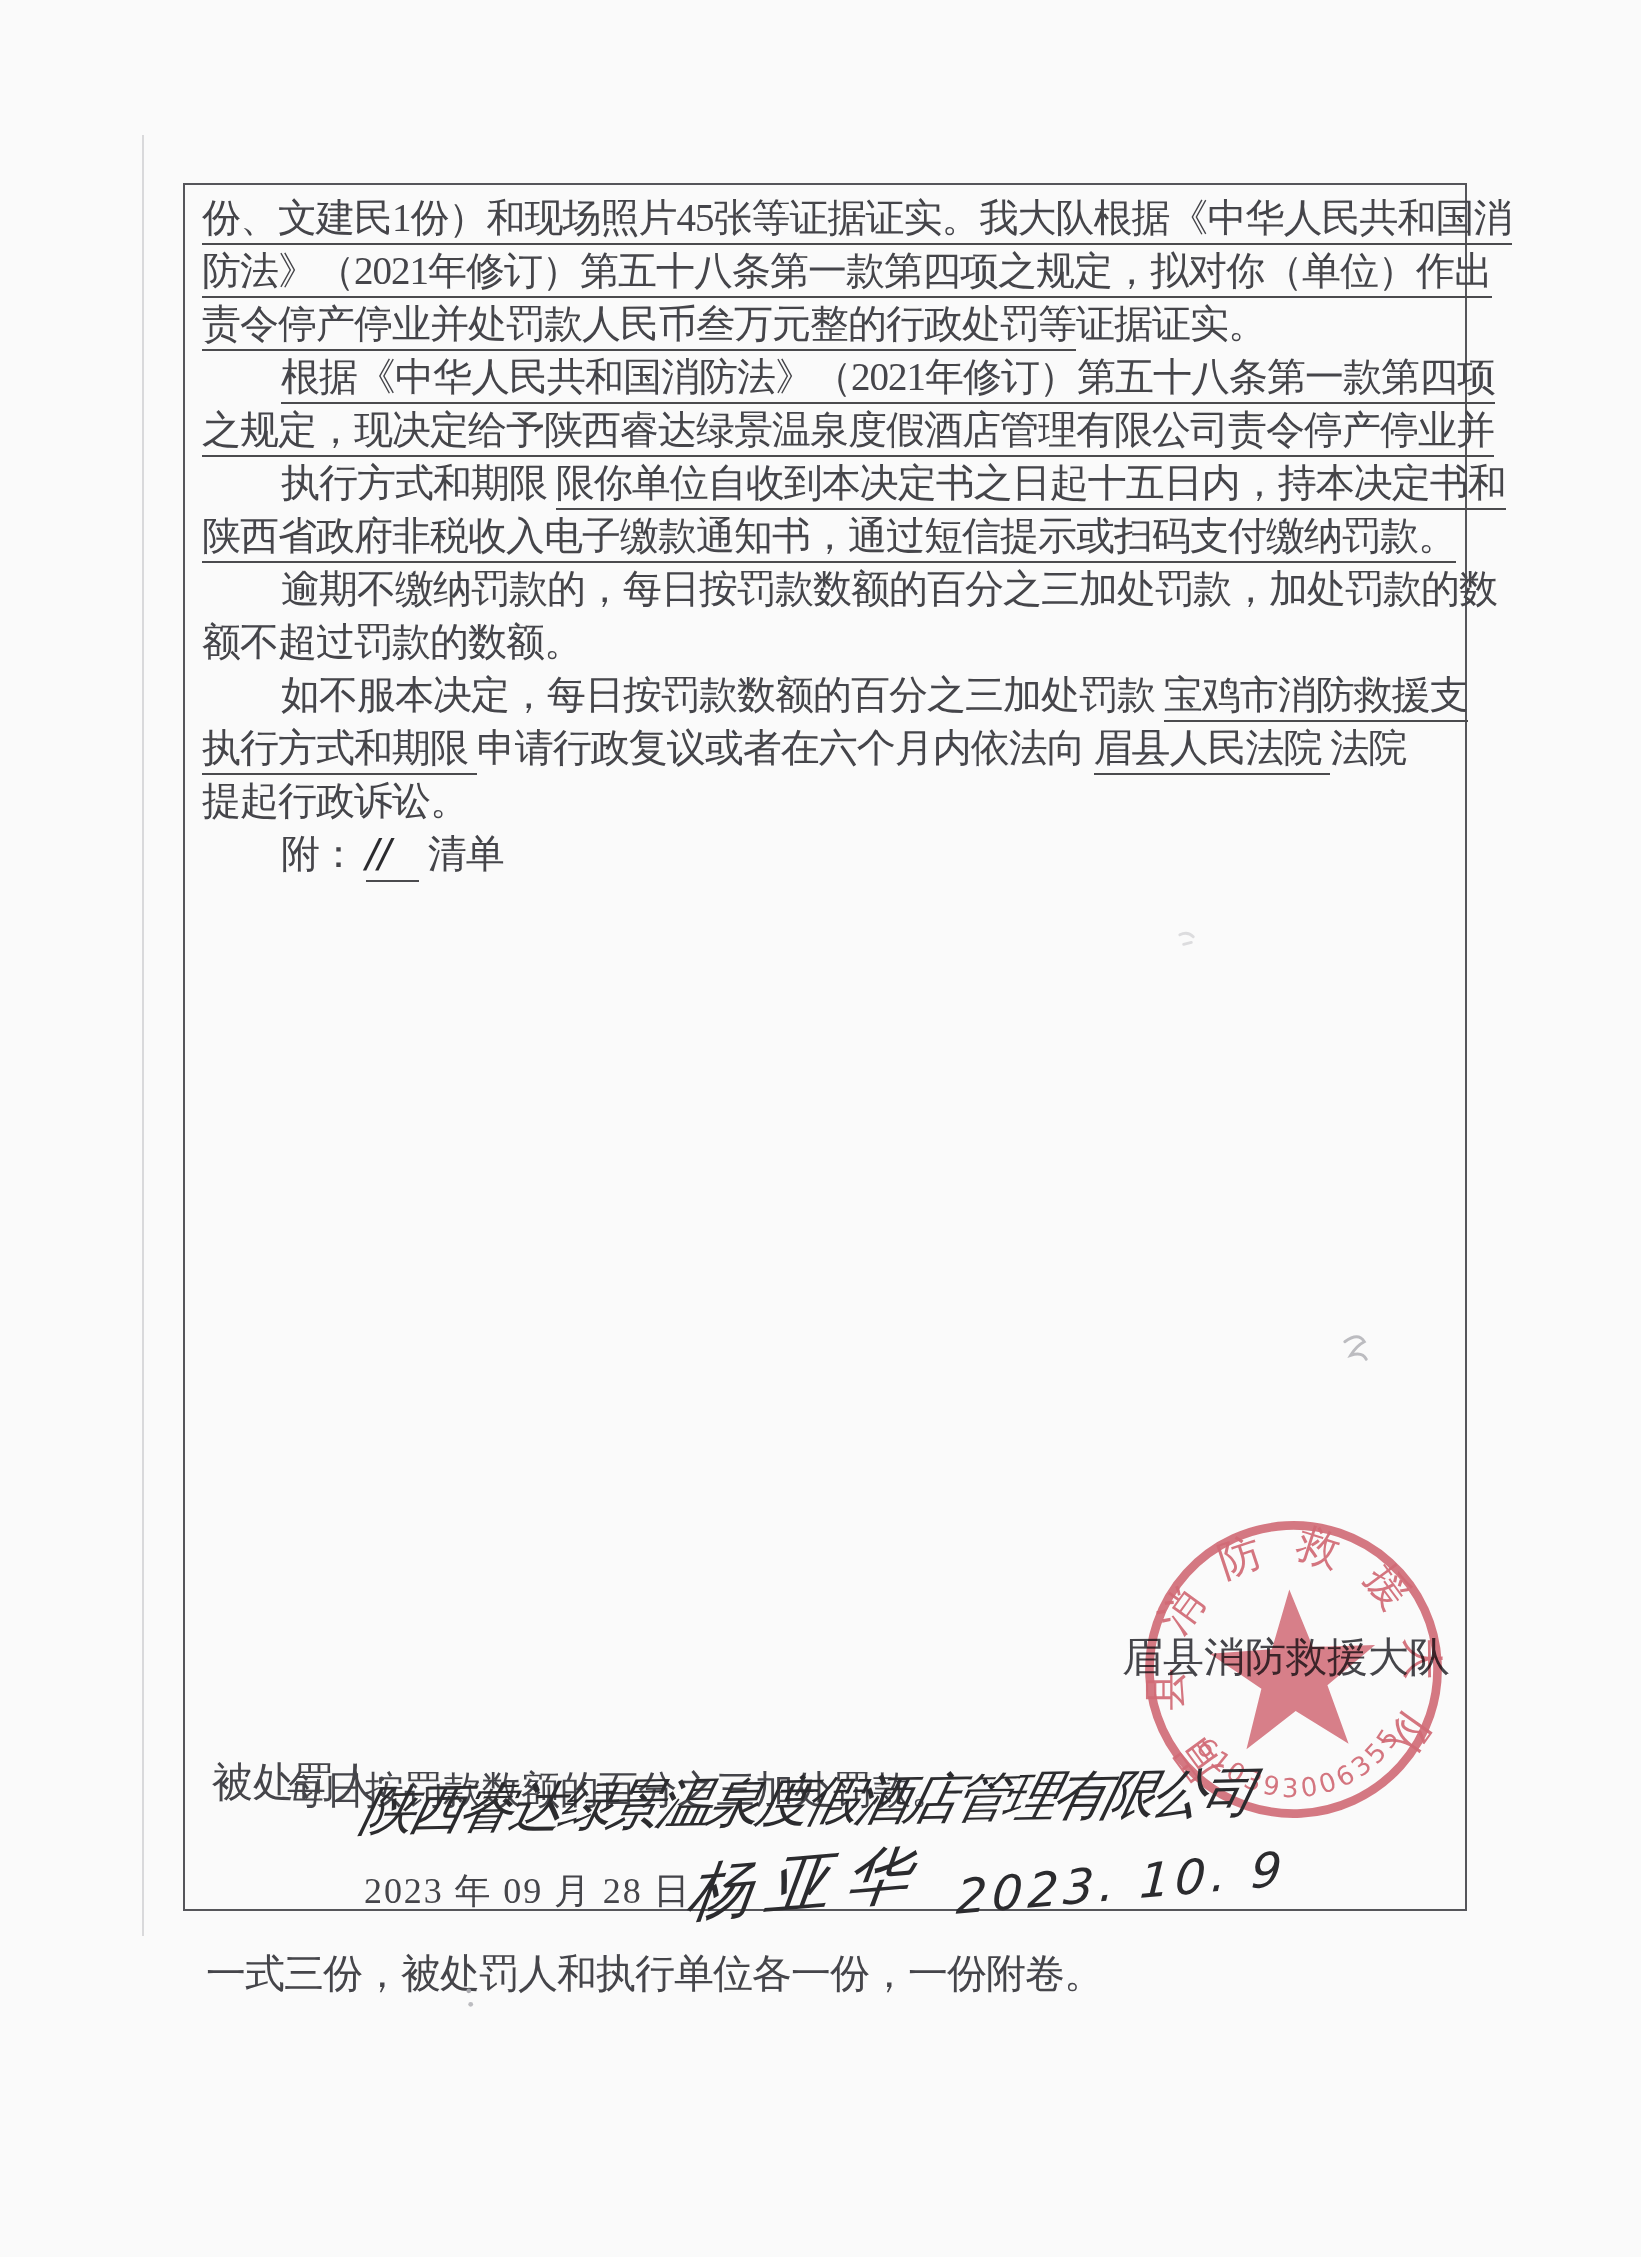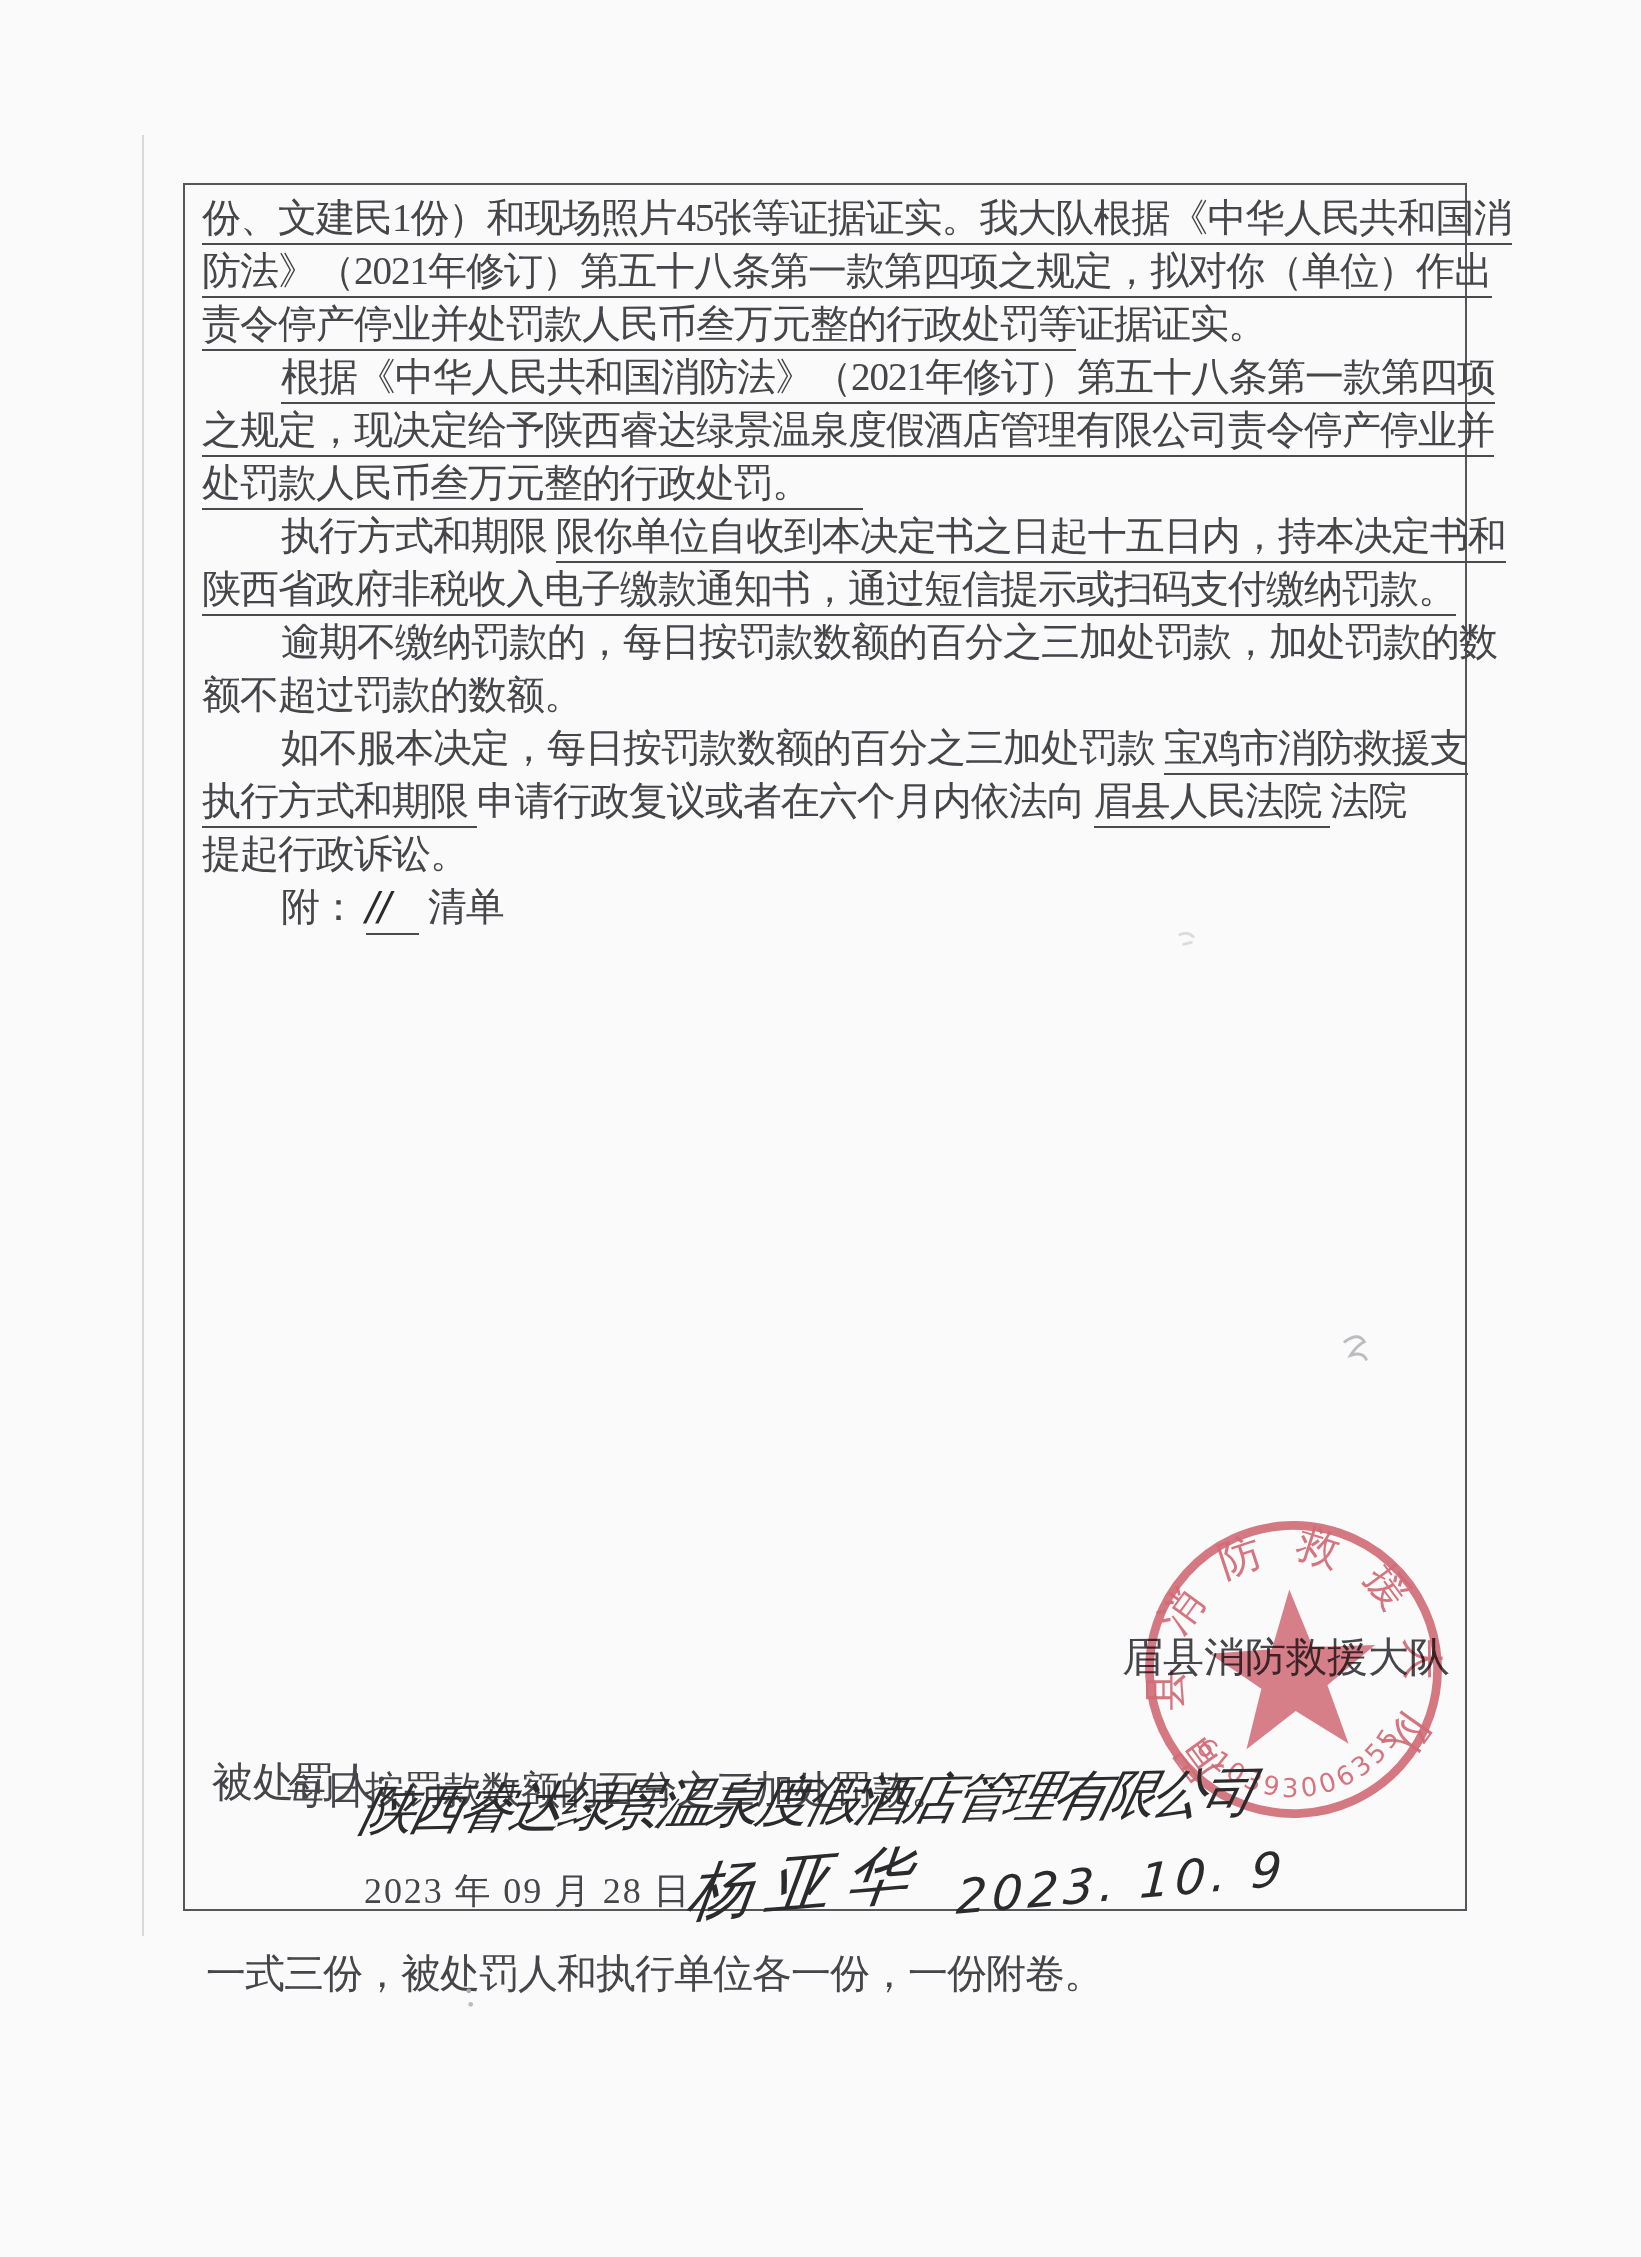--- a/index.html
+++ b/index.html
@@ -103,21 +103,20 @@
   <div class="fold-line"></div>
 
   <div class="doc-border"></div>
 
   <div class="doc-body">
       <div class="bline"><span class="u ">份、文建民1份）和现场照片45张等证据证实。我大队根据《中华人民共和国消</span></div>
       <div class="bline"><span class="u ">防法》（2021年修订）第五十八条第一款第四项之规定，拟对你（单位）作出</span></div>
       <div class="bline"><span class="u ">责令停产停业并处罚款人民币叁万元整的行政处罚等</span><span class="">证据证实。</span></div>
       <div class="bline indent"><span class="u ">根据《中华人民共和国消防法》（2021年修订）第五十八条第一款第四项</span></div>
       <div class="bline"><span class="u ">之规定，现决定给予陕西睿达绿景温泉度假酒店管理有限公司责令停产停业并</span></div>
-      <div class="bline"><span class="u " style="padding-right: 53px;">处罚款人民币叁万元整的行政处罚。</span></div>
       <div class="bline indent"><span class="">执行方式和期限 </span><span class="u ">限你单位自收到本决定书之日起十五日内，持本决定书和</span></div>
       <div class="bline"><span class="u ">陕西省政府非税收入电子缴款通知书，通过短信提示或扫码支付缴纳罚款。</span></div>
       <div class="bline indent"><span class="">逾期不缴纳罚款的，每日按罚款数额的百分之三加处罚款，加处罚款的数</span></div>
       <div class="bline"><span class="">额不超过罚款的数额。</span></div>
       <div class="bline indent"><span class="">如不服本决定，每日按罚款数额的百分之三加处罚款 </span><span class="u ">宝鸡市消防救援支</span></div>
       <div class="bline"><span class="u ">执行方式和期限 </span><span class="">申请行政复议或者在六个月内依法向 </span><span class="u ">眉县人民法院 </span><span class="">法院</span></div>
       <div class="bline"><span class="">提起行政诉讼。</span></div>
       <div class="bline indent"><span class="">附：  </span><span class="u hw" style="padding-right: 29px;">//</span><span class=""> 清单</span></div>
     </div>
 

